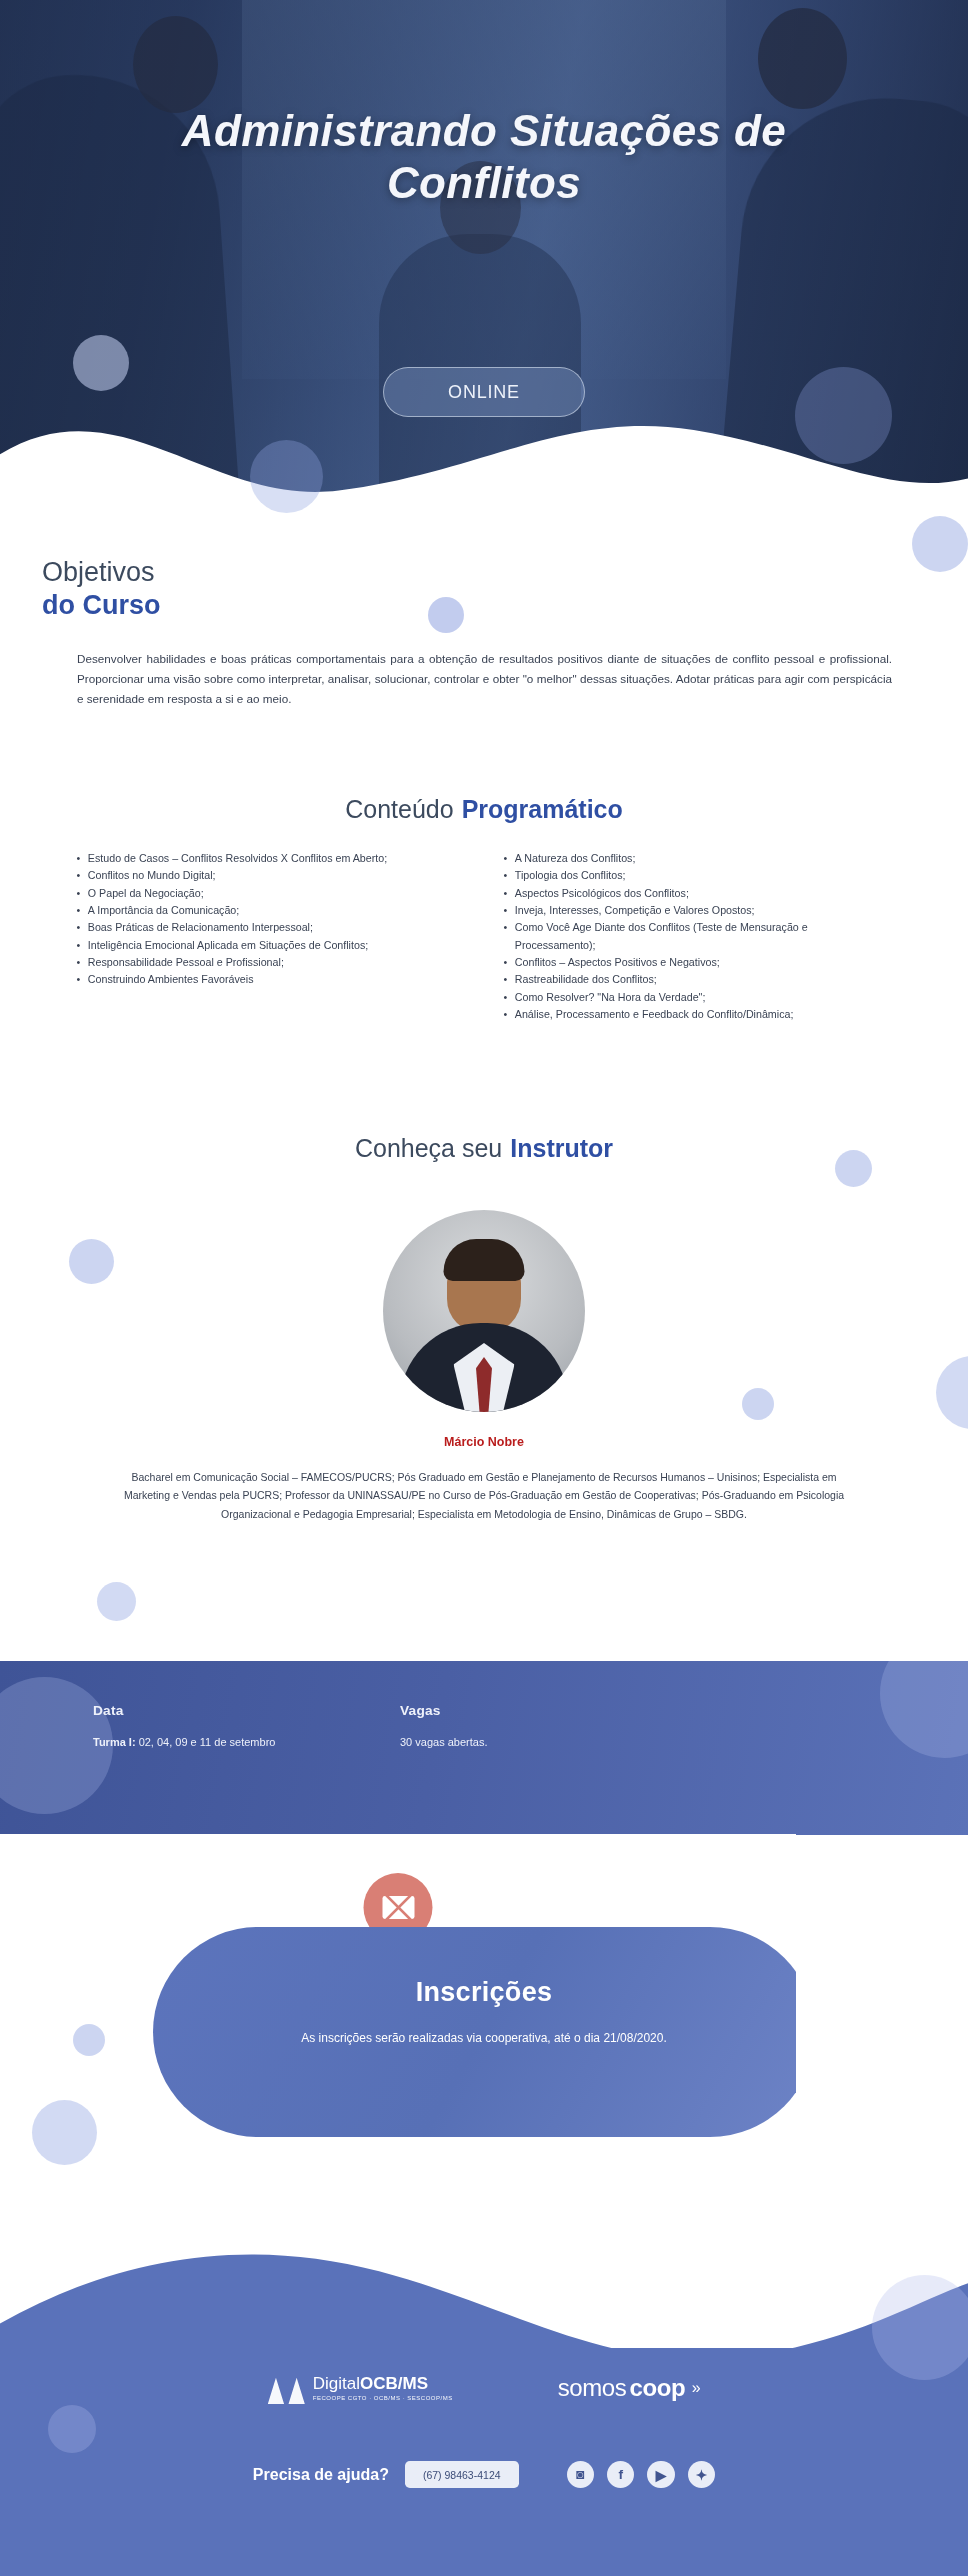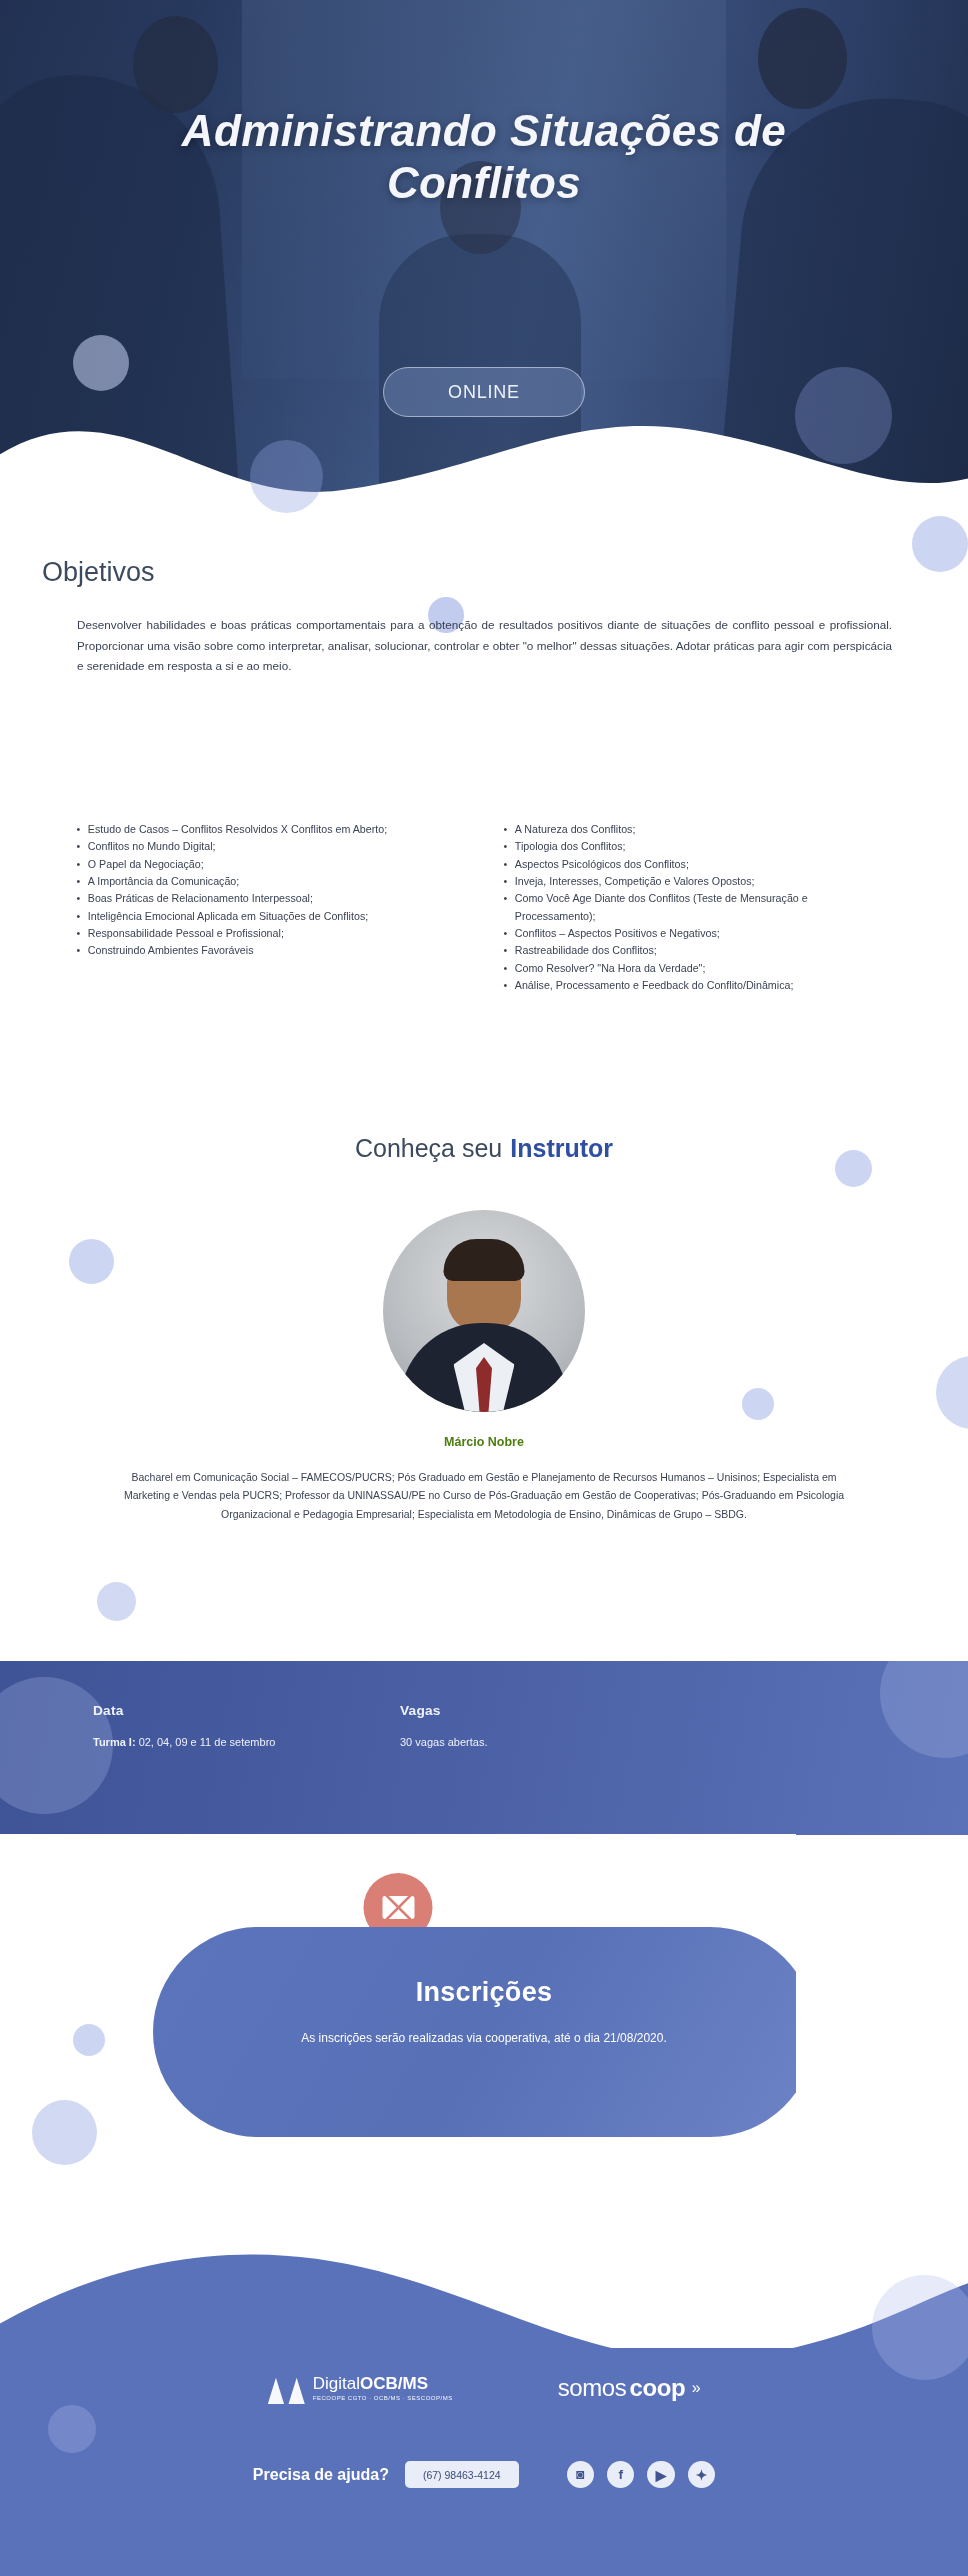--- a/index.html
+++ b/index.html
@@ -136,21 +136,21 @@
   .av-head { position: absolute; left: 50%; top: 36px; transform: translateX(-50%); width: 74px; height: 87px; border-radius: 37px 37px 34px 34px; background: #a8764f; }
   .av-hair { position: absolute; left: 50%; top: 29px; transform: translateX(-50%); width: 81px; height: 42px; border-radius: 40px 40px 11.3px 11.3px; background: #2c211b; }
   .av-shoulders { position: absolute; left: 50%; bottom: -8px; transform: translateX(-50%); width: 169px; height: 97px; border-radius: 81px 81px 0 0; background: #1d2330; }
   .av-shirt { position: absolute; left: 50%; bottom: -8px; transform: translateX(-50%); width: 61px; height: 77px; background: #eceff4; clip-path: polygon(50% 0, 100% 28%, 78% 100%, 22% 100%, 0 28%); }
   .av-tie { position: absolute; left: 50%; bottom: -8px; transform: translateX(-50%); width: 16px; height: 63px; background: #8e2b2b; clip-path: polygon(50% 0, 100% 18%, 74% 100%, 26% 100%, 0 18%); }
   .instr-name {
     text-align: center;
     margin-top: 22.6px;
     font-size: 12.5px;
     font-weight: bold;
-    color: #4d7c0f;
+    color: #b91c1c;
   }
   .instr-bio {
     margin: 19.4px auto 0 auto;
     width: 726px;
     text-align: center;
     font-size: 10.5px;
     line-height: 1.76;
     color: #3a4354;
   }
 
@@ -269,25 +269,29 @@
 
   <div class="circ mid" style="left:250px; top:440px; width:73px; height:73px; opacity:.35;"></div>
   <div class="circ light" style="left:73px; top:335px; width:56px; height:56px; opacity:.55;"></div>
   <div class="circ mid" style="left:795px; top:367px; width:97px; height:97px; opacity:.30;"></div>
   <div class="circ mid" style="left:428px; top:597px; width:36px; height:36px; opacity:.55;"></div>
   <div class="circ mid" style="left:912px; top:516px; width:56px; height:56px; opacity:.45;"></div>
 
   <section class="section-objetivos">
     <div class="h-left">
       <div class="h-line1">Objetivos</div>
+      <div class="h-line2">do Curso</div>
     </div>
     <p class="obj-text">Desenvolver habilidades e boas práticas comportamentais para a obtenção de resultados positivos diante de situações de conflito pessoal e profissional. Proporcionar uma visão sobre como interpretar, analisar, solucionar, controlar e obter "o melhor" dessas situações. Adotar práticas para agir com perspicácia e serenidade em resposta a si e ao meio.</p>
   </section>
 
   <section class="section-conteudo">
+    <div class="h-center">
+      <span>Conteúdo</span><b>Programático</b>
+    </div>
     <div class="cols">
       <div class="col">
         <ul>
           <li>Estudo de Casos – Conflitos Resolvidos X Conflitos em Aberto;</li>
           <li>Conflitos no Mundo Digital;</li>
           <li>O Papel da Negociação;</li>
           <li>A Importância da Comunicação;</li>
           <li>Boas Práticas de Relacionamento Interpessoal;</li>
           <li>Inteligência Emocional Aplicada em Situações de Conflitos;</li>
           <li>Responsabilidade Pessoal e Profissional;</li>

